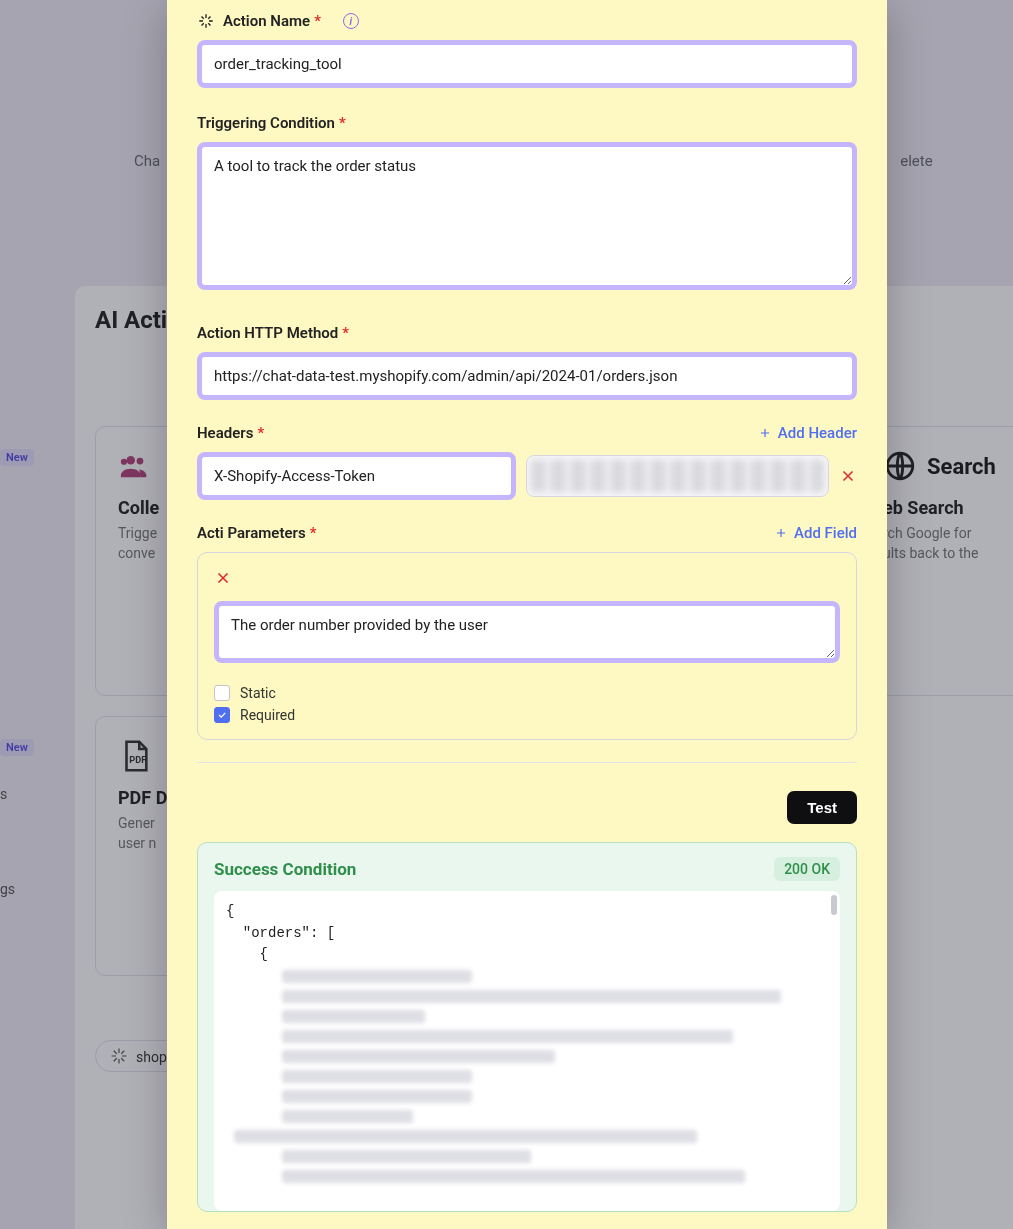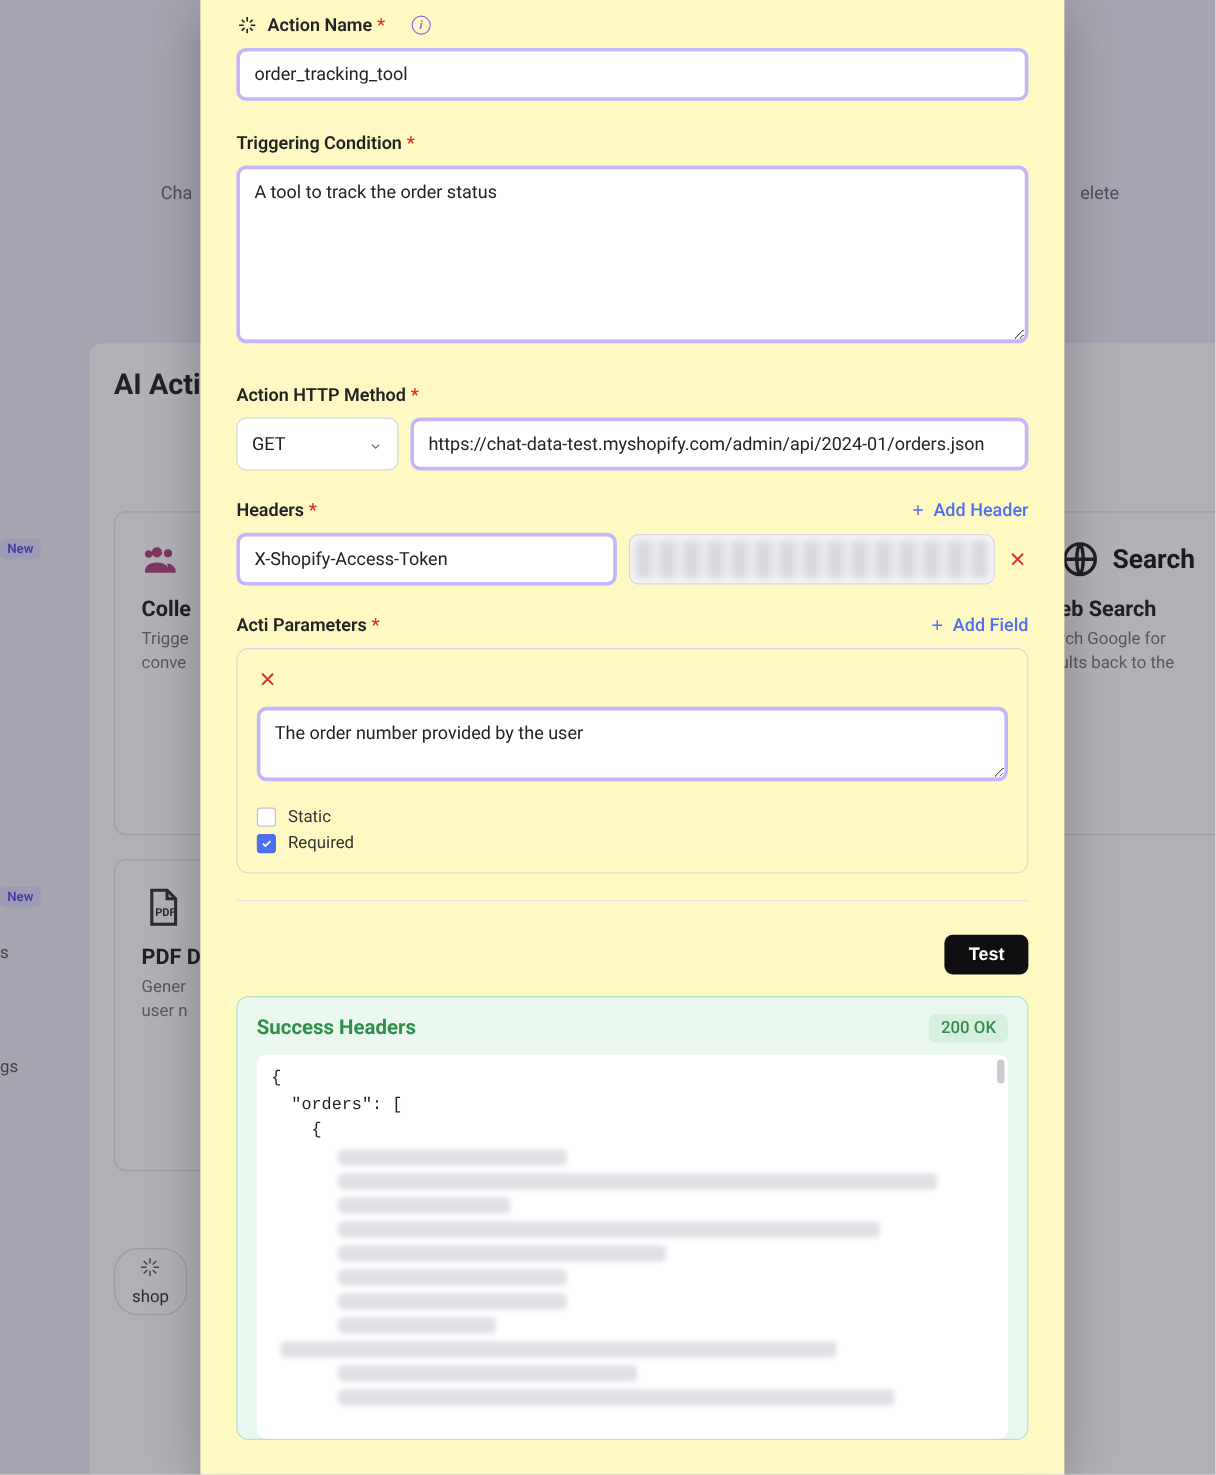--- a/index.html
+++ b/index.html
@@ -66,21 +66,21 @@
     width:16px; height:16px; border:1.6px solid #8e69e8; border-radius:50%;
     display:inline-flex; align-items:center; justify-content:center;
     font-size:10px; color:#8e69e8; font-weight:700; font-style:italic;
     margin-left:14px;
   }
 
   .sparkle-icon { width:18px; height:18px; display:inline-block; color:#222;}
   .sparkle-icon svg { width:100%; height:100%; }
 
   input.text-input, textarea.text-input {
-    width:100%; border:3px solid #c4b5fd; border-radius:8px;
+    width:100%; border:5px solid #c4b5fd; border-radius:8px;
     padding:10px 12px; font-size:15px; color:#222; font-family:inherit;
     background:#fff;
   }
   textarea.text-input { resize:both; }
 
   .method-url-row { display:flex; gap:10px; }
   .select {
     display:flex; align-items:center; justify-content:space-between;
     border:1px solid #d6d6de; border-radius:8px; padding:9px 12px;
     font-size:15px; min-width:135px; background:#fff; cursor:pointer;
@@ -156,22 +156,22 @@
   }
   .resp-blur-region {
     margin-top:4px; margin-left:8px;
     display:flex; flex-direction:column; gap:7px;
   }
   .blur-line { height:13px; border-radius:3px; background:#dedee5; filter:blur(2px); }
   
   .chip {
     position:absolute; left:95px; top:1040px;
     background:#fff; border:1px solid #e1e1e8; border-radius:20px;
-    padding:6px 14px; display:flex; align-items:center; gap:8px;
-    font-size:14px; color:#333;flex-direction:column;
+    padding:6px 14px; display:flex; align-items:flex-end; gap:8px;
+    font-size:14px; color:#333;
   }
 </style>
 </head>
 <body>
 
 <div class="bg">
   <div class="bg-top-bar">
     <span>Cha</span>
     <span style="margin-left:720px">elete</span>
   </div>
@@ -275,26 +275,20 @@
       </div>
       <textarea class="text-input" rows="6" style="height: 148px;">A tool to track the order status</textarea>
     </div>
 
     <div class="field-row" style="margin-top:30px;">
       <div class="label-line">
         <span>Action HTTP Method</span>
           <span class="req">*</span>
       </div>
       <div class="method-url-row">
-        <div class="select">
-          <span>GET</span>
-          <span class="chev"><svg viewBox="0 0 24 24">
-                <path d="M6 9l6 6 6-6"></path>
-              </svg></span>
-        </div>
         <input class="text-input" style="flex: 1 1 0%;" value="https://chat-data-test.myshopify.com/admin/api/2024-01/orders.json">
       </div>
     </div>
 
     <div class="field-row" style="margin-top:24px;">
       <div class="label-line">
         <span>Headers</span>
           <span class="req">*</span>
         <span class="spacer"></span>
         <span class="add-link">
@@ -358,21 +352,21 @@
     </div>
 
     <div class="divider"></div>
 
     <div class="test-row">
       <button class="test-btn">Test</button>
     </div>
 
     <div class="resp-box">
       <div class="resp-head">
-        <span class="resp-title">Success Headers</span>
+        <span class="resp-title">Success Condition</span>
         <span class="status-pill">200 OK</span>
       </div>
       <div class="resp-body">
         <div class="scroll-thumb"></div>
         <div style="white-space:pre">{</div>
         <div style="white-space:pre">  "orders": [</div>
         <div style="white-space:pre">    {</div>
         <div class="resp-blur-region">
           <div class="blur-line" style="width:32%; margin-left:48px;"></div>
           <div class="blur-line" style="width:84%; margin-left:48px;"></div>

